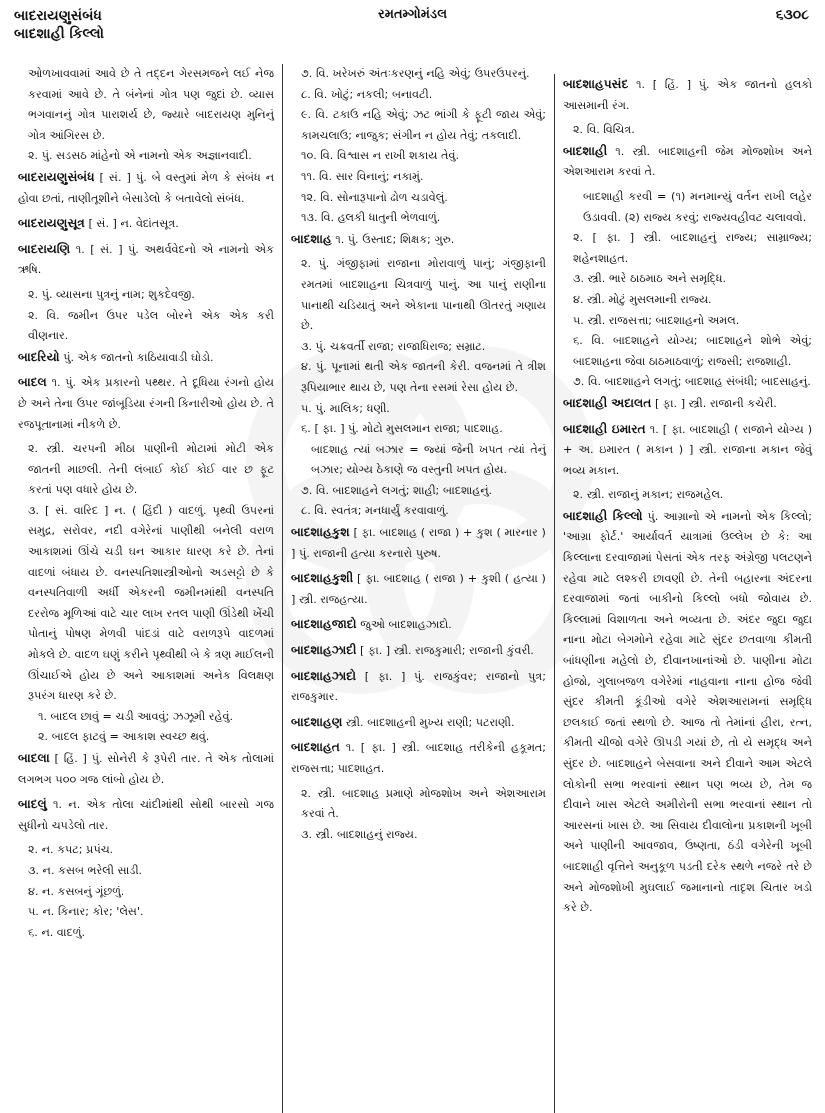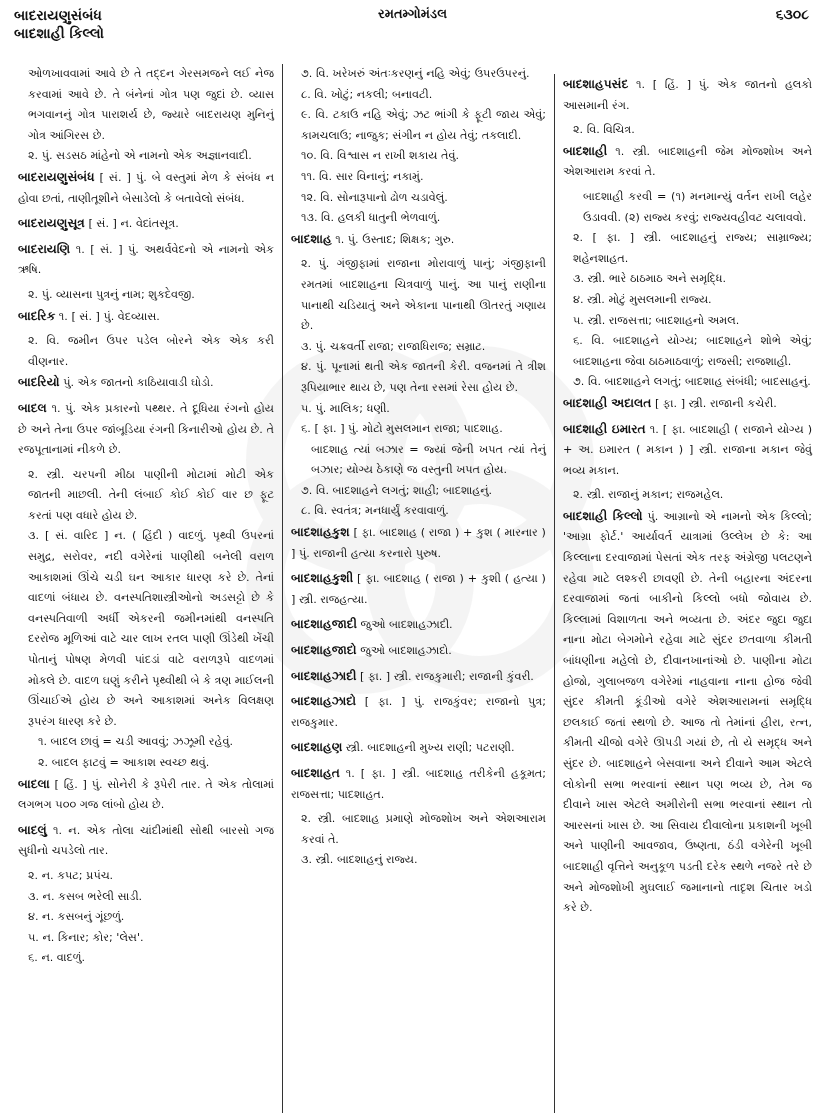--- a/index.html
+++ b/index.html
@@ -48,21 +48,20 @@
 </div>
 
 <div class="columns">
   <div class="col col1">
       <div class="cont">ઓળખાવવામાં આવે છે તે તદ્દન ગેરસમજને લઈ નેજ કરવામાં આવે છે. તે બંનેનાં ગોત્ર પણ જુદાં છે. વ્યાસ ભગવાનનું ગોત્ર પારાશર્ય છે, જ્યારે બાદરાયણ મુનિનું ગોત્ર આંગિરસ છે.</div>
       <div class="sense">૨. પું. સડસઠ માંહેનો એ નામનો એક અજ્ઞાનવાદી.</div>
       <div class="entry"><span class="hw">બાદરાયણુસંબંધ</span> <span>[ સં. ] પું. બે વસ્તુમાં મેળ કે સંબંધ ન હોવા છતાં, તાણીતૂશીને બેસાડેલો કે બતાવેલો સંબંધ.</span></div>
       <div class="entry"><span class="hw">બાદરાયણુસૂત્ર</span> <span>[ સં. ] ન. વેદાંતસૂત્ર.</span></div>
       <div class="entry"><span class="hw">બાદરાયણિ</span> <span>૧. [ સં. ] પું. અથર્વવેદનો એ નામનો એક ઋષિ.</span></div>
       <div class="sense">૨. પું. વ્યાસના પુત્રનું નામ; શુકદેવજી.</div>
-      <div class="entry"><span class="hw">બાદરિક</span> <span>૧. [ સં. ] પું. વેદવ્યાસ.</span></div>
       <div class="sense">૨. વિ. જમીન ઉપર પડેલ બોરને એક એક કરી વીણનાર.</div>
       <div class="entry"><span class="hw">બાદરિયો</span> <span>પું. એક જાતનો કાઠિયાવાડી ઘોડો.</span></div>
       <div class="entry"><span class="hw">બાદલ</span> <span>૧. પું. એક પ્રકારનો પથ્થર. તે દૂધિયા રંગનો હોય છે અને તેના ઉપર જાંબૂડિયા રંગની કિનારીઓ હોય છે. તે રજપૂતાનામાં નીકળે છે.</span></div>
       <div class="sense">૨. સ્ત્રી. ચરપની મીઠા પાણીની મોટામાં મોટી એક જાતની માછલી. તેની લંબાઈ કોઈ કોઈ વાર છ ફૂટ કરતાં પણ વધારે હોય છે.</div>
       <div class="sense">૩. [ સં. વારિદ ] ન. ( હિંદી ) વાદળું. પૃથ્વી ઉપરનાં સમુદ્ર, સરોવર, નદી વગેરેનાં પાણીથી બનેલી વરાળ આકાશમાં ઊંચે ચડી ઘન આકાર ધારણ કરે છે. તેનાં વાદળાં બંધાય છે. વનસ્પતિશાસ્ત્રીઓનો અડસટ્ટો છે કે વનસ્પતિવાળી અર્ધી એકરની જમીનમાંથી વનસ્પતિ દરરોજ મૂળિઆં વાટે ચાર લાખ રતલ પાણી ઊંડેથી ખેંચી પોતાનું પોષણ મેળવી પાંદડાં વાટે વરાળરૂપે વાદળમાં મોકલે છે. વાદળ ઘણું કરીને પૃથ્વીથી બે કે ત્રણ માઈલની ઊંચાઈએ હોય છે અને આકાશમાં અનેક વિલક્ષણ રૂપરંગ ધારણ કરે છે.</div>
       <div class="idiom">૧. બાદલ છાવું = ચડી આવવું; ઝઝૂમી રહેવું.</div>
       <div class="idiom">૨. બાદલ ફાટવું = આકાશ સ્વચ્છ થવું.</div>
       <div class="entry"><span class="hw">બાદલા</span> <span>[ હિં. ] પું. સોનેરી કે રૂપેરી તાર. તે એક તોલામાં લગભગ ૫૦૦ ગજ લાંબો હોય છે.</span></div>
       <div class="entry"><span class="hw">બાદલું</span> <span>૧. ન. એક તોલા ચાંદીમાંથી સોથી બારસો ગજ સુધીનો ચપડેલો તાર.</span></div>
       <div class="sense">૨. ન. કપટ; પ્રપંચ.</div>
@@ -83,21 +82,20 @@
       <div class="sense">૨. પું. ગંજીફામાં રાજાના મોરાવાળું પાનું; ગંજીફાની રમતમાં બાદશાહના ચિત્રવાળું પાનું. આ પાનું રાણીના પાનાથી ચડિયાતું અને એકાના પાનાથી ઊતરતું ગણાય છે.</div>
       <div class="sense">૩. પું. ચક્રવર્તી રાજા; રાજાધિરાજ; સમ્રાટ.</div>
       <div class="sense">૪. પું. પૂનામાં થતી એક જાતની કેરી. વજનમાં તે ત્રીશ રૂપિયાભાર થાય છે, પણ તેના રસમાં રેસા હોય છે.</div>
       <div class="sense">૫. પું. માલિક; ધણી.</div>
       <div class="sense">૬. [ ફા. ] પું. મોટો મુસલમાન રાજા; પાદશાહ.</div>
       <div class="idiom">બાદશાહ ત્યાં બઝાર = જ્યાં જેની ખપત ત્યાં તેનું બઝાર; યોગ્ય ઠેકાણે જ વસ્તુની ખપત હોય.</div>
       <div class="sense">૭. વિ. બાદશાહને લગતું; શાહી; બાદશાહનું.</div>
       <div class="sense">૮. વિ. સ્વતંત્ર; મનધાર્યું કરવાવાળું.</div>
       <div class="entry"><span class="hw">બાદશાહકુશ</span> <span>[ ફા. બાદશાહ ( રાજા ) + કુશ ( મારનાર ) ] પું. રાજાની હત્યા કરનારો પુરુષ.</span></div>
       <div class="entry"><span class="hw">બાદશાહકુશી</span> <span>[ ફા. બાદશાહ ( રાજા ) + કુશી ( હત્યા ) ] સ્ત્રી. રાજહત્યા.</span></div>
-      <div class="entry"><span class="hw">બાદશાહજાદી</span> <span>જુઓ બાદશાહઝાદી.</span></div>
       <div class="entry"><span class="hw">બાદશાહજાદો</span> <span>જુઓ બાદશાહઝાદો.</span></div>
       <div class="entry"><span class="hw">બાદશાહઝાદી</span> <span>[ ફા. ] સ્ત્રી. રાજકુમારી; રાજાની કુંવરી.</span></div>
       <div class="entry"><span class="hw">બાદશાહઝાદો</span> <span>[ ફા. ] પું. રાજકુંવર; રાજાનો પુત્ર; રાજકુમાર.</span></div>
       <div class="entry"><span class="hw">બાદશાહણ</span> <span>સ્ત્રી. બાદશાહની મુખ્ય રાણી; પટરાણી.</span></div>
       <div class="entry"><span class="hw">બાદશાહત</span> <span>૧. [ ફા. ] સ્ત્રી. બાદશાહ તરીકેની હકૂમત; રાજસત્તા; પાદશાહત.</span></div>
       <div class="sense">૨. સ્ત્રી. બાદશાહ પ્રમાણે મોજશોખ અને એશઆરામ કરવાં તે.</div>
       <div class="sense">૩. સ્ત્રી. બાદશાહનું રાજ્ય.</div>
     </div>
   <div class="col col3">
       <div class="entry"><span class="hw">બાદશાહપસંદ</span> <span>૧. [ હિં. ] પું. એક જાતનો હલકો આસમાની રંગ.</span></div>

